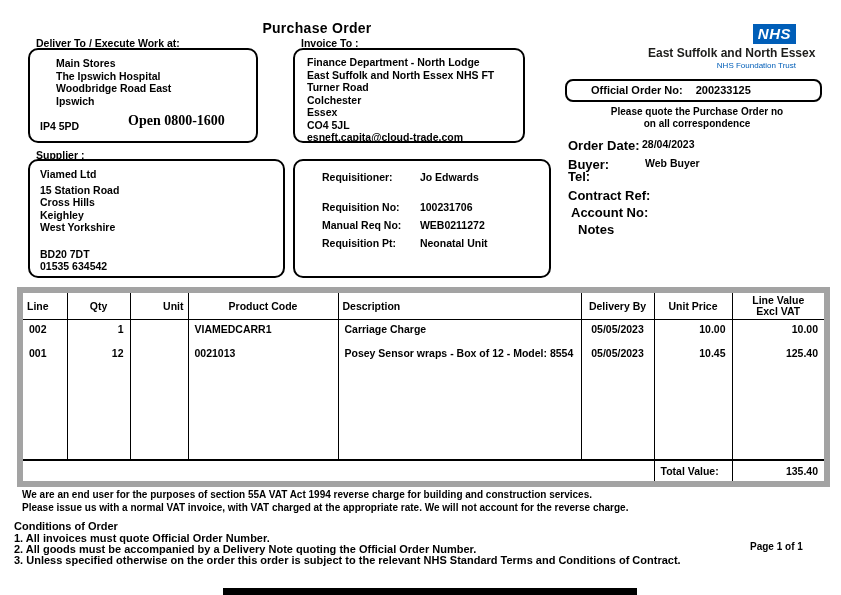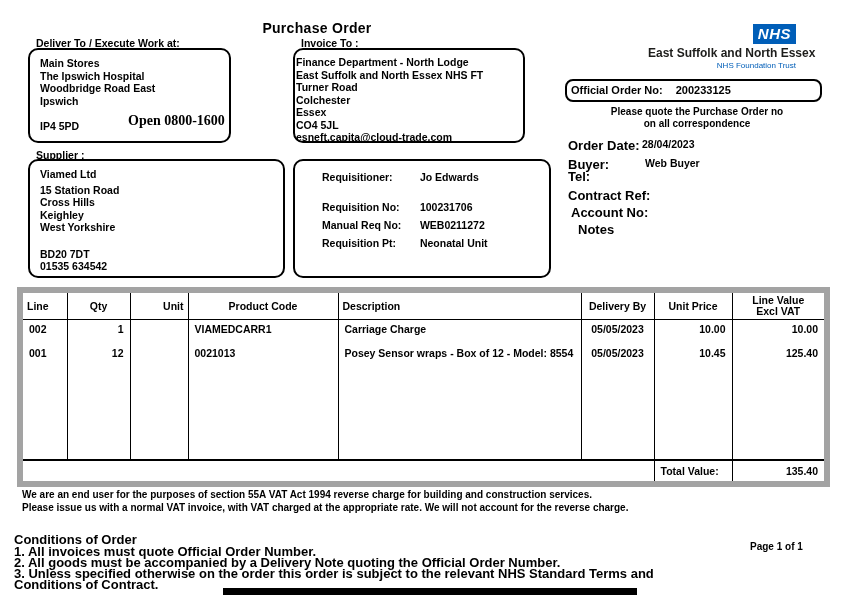--- a/index.html
+++ b/index.html
@@ -9,39 +9,39 @@
     font-family:"Liberation Sans", sans-serif; color:#000; overflow:hidden;
   }
   .abs { position:absolute; }
 
   .doc-title { top:20px; left:217px; width:200px; text-align:center;
     font-size:14px; font-weight:bold; letter-spacing:0.3px; }
 
   .box-label { font-size:10.5px; font-weight:bold; }
   .rbox { position:absolute; border:2px solid #000; border-radius:10px; background:#fff; }
 
-  .deliver-box { left:28px; top:48px; width:203px; height:95px; padding:7px 10px; }
+  .deliver-box { left:28px; top:48px; width:230px; height:95px; padding:7px 26px; }
   .deliver-box .line, .invoice-box .line, .supplier-box .line {
     font-size:10.5px; font-weight:bold; line-height:12.5px; }
   .postcode-row { position:absolute; left:10px; bottom:7px; width:230px; }
   .postcode { font-size:10.5px; font-weight:bold; display:inline-block; }
   .open-hours { font-family:"Liberation Serif", serif; font-weight:bold;
     font-size:14px; position:absolute; left:88px; top:-3px; }
 
-  .invoice-box { left:293px; top:48px; width:232px; height:95px; padding:6px 1px; }
+  .invoice-box { left:293px; top:48px; width:232px; height:95px; padding:6px 12px; }
 
   .nhs-block { left:648px; top:24px; width:148px; text-align:right; }
   .nhs-logo { display:inline-block; background:#005EB8; color:#fff;
     font-style:italic; font-weight:bold; font-size:15px; line-height:19px;
     padding:0 5px 1px 5px; letter-spacing:0.5px; }
   .nhs-trust-name { font-size:12px; font-weight:bold; color:#1d1d1b; margin-top:2px; white-space:nowrap; }
   .nhs-trust-type { font-size:8px; color:#005EB8; margin-top:1px; }
 
   .official-box { left:565px; top:79px; width:257px; height:23px; border-radius:8px;
-    font-size:11px; font-weight:bold; line-height:19px; padding-left:4px; }
+    font-size:11px; font-weight:bold; line-height:19px; padding-left:24px; }
   .official-box .num { margin-left:10px; }
   .quote-note { left:592px; top:106px; width:210px; text-align:center;
     font-size:10px; font-weight:bold; line-height:11.5px; }
 
   .meta-label { position:absolute; font-size:13px; font-weight:bold; white-space:nowrap; }
   .meta-value { position:absolute; font-size:10.5px; font-weight:bold; white-space:nowrap; }
 
   .supplier-box { left:28px; top:159px; width:257px; height:119px; padding:7px 10px; }
   .supplier-box .gap-s { height:3px; }
   .supplier-box .gap-l { height:14px; }
@@ -60,21 +60,21 @@
   table.po td { border-left:1.5px solid #000; border-right:1.5px solid #000;
     padding:3px 6px; vertical-align:top; }
   table.po tr.item-row td { height:24px; }
   table.po tr.filler-row td { height:92px; }
   table.po tr.total-row td { border-top:2px solid #000; height:24px; vertical-align:middle; }
   .ta-l { text-align:left; } .ta-c { text-align:center; } .ta-r { text-align:right; }
   .hdr-2l { line-height:11px; }
 
   .vat-note { left:22px; top:488px; width:640px; font-size:10px; font-weight:bold; line-height:13px; }
 
-  .conditions { left:14px; top:534px; width:700px; font-size:13px; font-weight:bold; line-height:11px; }
+  .conditions { left:14px; top:521px; width:700px; font-size:11px; font-weight:bold; line-height:11px; }
   .conditions .c-title { margin-bottom:1px; }
   .page-label { left:750px; top:541px; font-size:10px; font-weight:bold; }
 
   .bottom-bar { left:223px; top:588px; width:414px; height:7px; background:#000; }
 </style>
 </head>
 <body>
 
 <div id="page">
 

